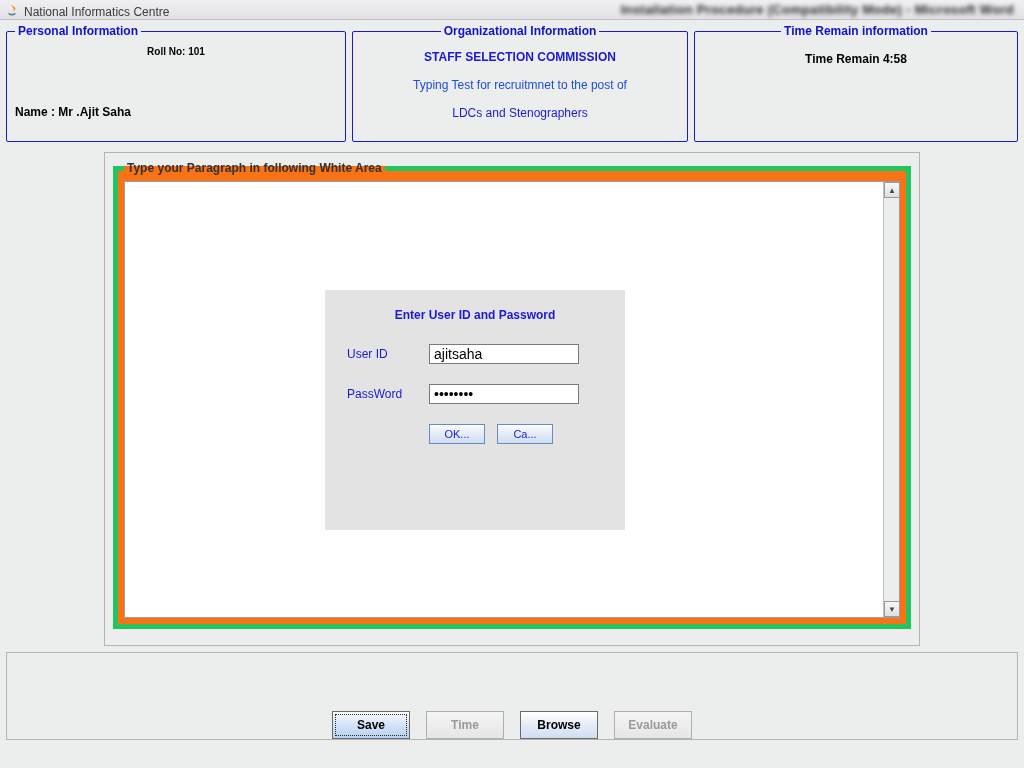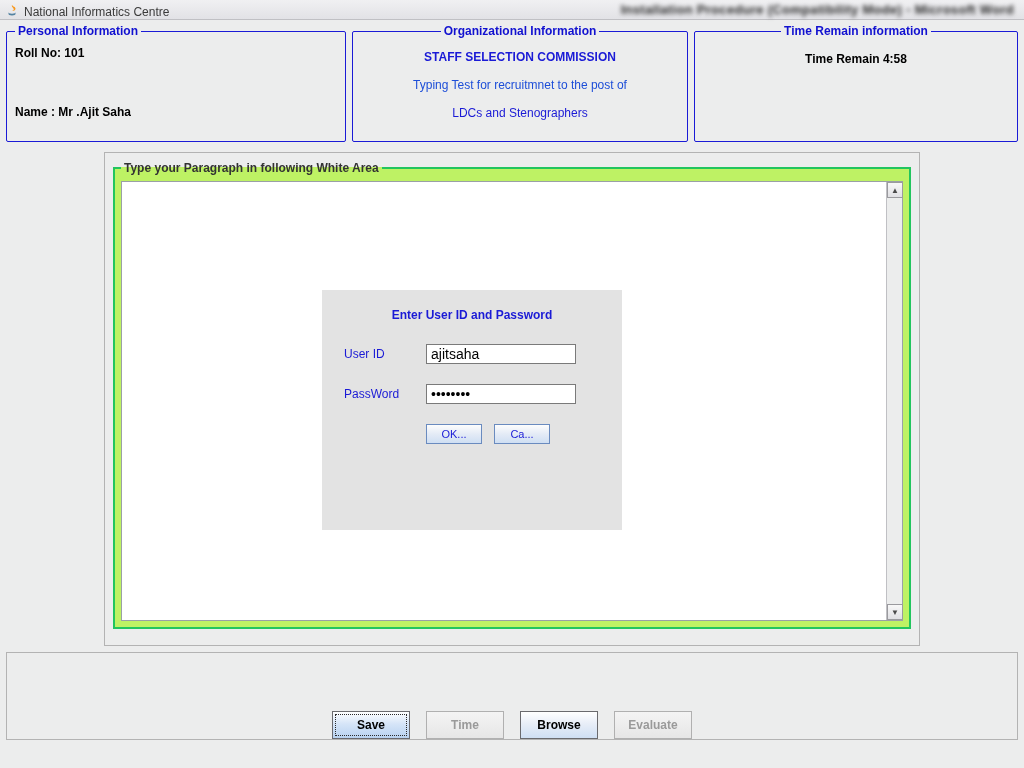--- a/index.html
+++ b/index.html
@@ -69,42 +69,42 @@
   }
   legend {
     color: #1111d0;
     font-size: 12px;
     font-weight: bold;
     padding: 0 3px;
   }
   .fs-personal { flex: 0 0 340px; height: 118px; position: relative; }
   .fs-org { flex: 0 0 336px; height: 118px; text-align: center; }
   .fs-time { flex: 1; height: 118px; text-align: center; }
-  .pi-roll { font-weight: bold; color: #000; font-size: 12px; }
+  .pi-roll { font-weight: bold; color: #000; font-size: 10px; text-align: center; }
   .pi-name { font-weight: bold; color: #000; font-size: 12px; position: absolute; left: 8px; bottom: 22px; }
   .org-line1 { color: #1a1ad6; font-weight: bold; font-size: 12px; margin-top: 4px; }
   .org-line2 { color: #1d4ed8; font-size: 12px; margin-top: 14px; }
   .org-line3 { color: #1a1ad6; font-size: 12px; margin-top: 14px; }
   .time-line { font-weight: bold; color: #000; font-size: 12px; margin-top: 6px; }
 
   .mid-frame {
     margin: 10px 100px 0 100px;
     border: 1px solid #b3b3b3;
     background: #eceded;
     height: 494px;
     padding: 8px 8px 8px 8px;
     position: relative;
   }
   .typing-fieldset {
-    border: 2px solid #22c55e;
+    border: 5px solid #22c55e;
     border-radius: 0;
     height: 468px;
     position: relative;
     padding: 0;
-    background: #bef264;
+    background: #f97316;
   }
   .typing-fieldset legend {
     color: #333;
     font-weight: bold;
     font-size: 12px;
     padding: 0 3px;
     margin-left: 6px;
   }
   .white-area {
     position: absolute;

